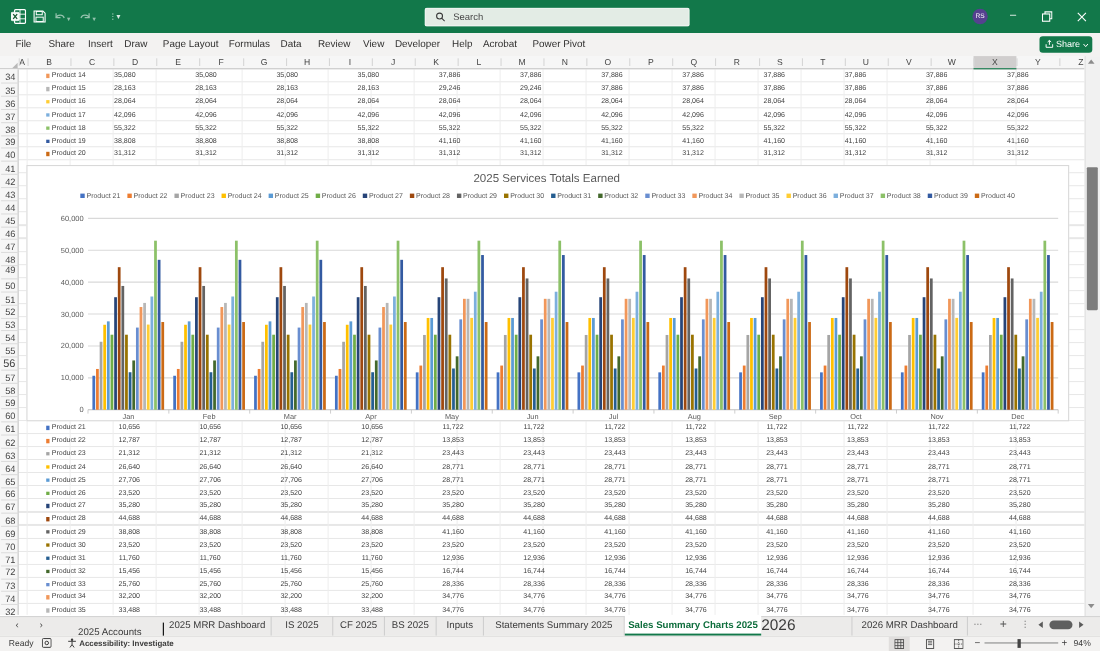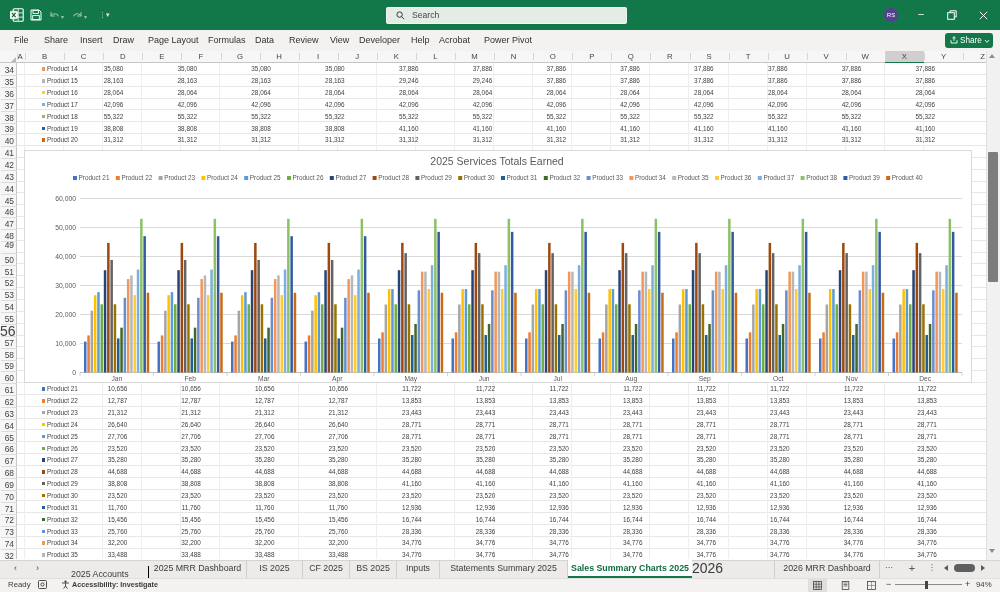--- a/index.html
+++ b/index.html
@@ -164,21 +164,21 @@
 <div class="abs" style="left:0;top:266.6px;width:14px;height:11.85px;line-height:11.85px;color:#424242;font-size:8.4px;text-align:right">51</div>
 <div class="abs" style="left:1px;top:264.8px;width:16px;height:1px;background:#dcdcdc"></div>
 <div class="abs" style="left:0;top:278.4px;width:14px;height:11.85px;line-height:11.85px;color:#424242;font-size:8.4px;text-align:right">52</div>
 <div class="abs" style="left:1px;top:276.6px;width:16px;height:1px;background:#dcdcdc"></div>
 <div class="abs" style="left:0;top:290.3px;width:14px;height:11.85px;line-height:11.85px;color:#424242;font-size:8.4px;text-align:right">53</div>
 <div class="abs" style="left:1px;top:288.5px;width:16px;height:1px;background:#dcdcdc"></div>
 <div class="abs" style="left:0;top:302.2px;width:14px;height:11.85px;line-height:11.85px;color:#424242;font-size:8.4px;text-align:right">54</div>
 <div class="abs" style="left:1px;top:300.4px;width:16px;height:1px;background:#dcdcdc"></div>
 <div class="abs" style="left:0;top:314.0px;width:14px;height:11.85px;line-height:11.85px;color:#424242;font-size:8.4px;text-align:right">55</div>
 <div class="abs" style="left:1px;top:312.2px;width:16px;height:1px;background:#dcdcdc"></div>
-<div class="abs" style="left:0;top:325.9px;width:14px;height:11.85px;line-height:11.85px;color:#424242;font-size:14px;">56</div>
+<div class="abs" style="left:0;top:325.9px;width:14px;height:11.85px;line-height:11.85px;color:#424242;font-size:10px;text-align:right">56</div>
 <div class="abs" style="left:1px;top:324.1px;width:16px;height:1px;background:#dcdcdc"></div>
 <div class="abs" style="left:0;top:337.7px;width:14px;height:11.85px;line-height:11.85px;color:#424242;font-size:8.4px;text-align:right">57</div>
 <div class="abs" style="left:1px;top:335.9px;width:16px;height:1px;background:#dcdcdc"></div>
 <div class="abs" style="left:0;top:349.6px;width:14px;height:11.85px;line-height:11.85px;color:#424242;font-size:8.4px;text-align:right">58</div>
 <div class="abs" style="left:1px;top:347.8px;width:16px;height:1px;background:#dcdcdc"></div>
 <div class="abs" style="left:0;top:361.4px;width:14px;height:11.85px;line-height:11.85px;color:#424242;font-size:8.4px;text-align:right">59</div>
 <div class="abs" style="left:1px;top:359.6px;width:16px;height:1px;background:#dcdcdc"></div>
 <div class="abs" style="left:0;top:373.2px;width:14px;height:11.85px;line-height:11.85px;color:#424242;font-size:8.4px;text-align:right">60</div>
 <div class="abs" style="left:1px;top:371.4px;width:16px;height:1px;background:#dcdcdc"></div>
 <div class="abs" style="left:0;top:385.1px;width:14px;height:11.85px;line-height:11.85px;color:#424242;font-size:8.4px;text-align:right">61</div>

